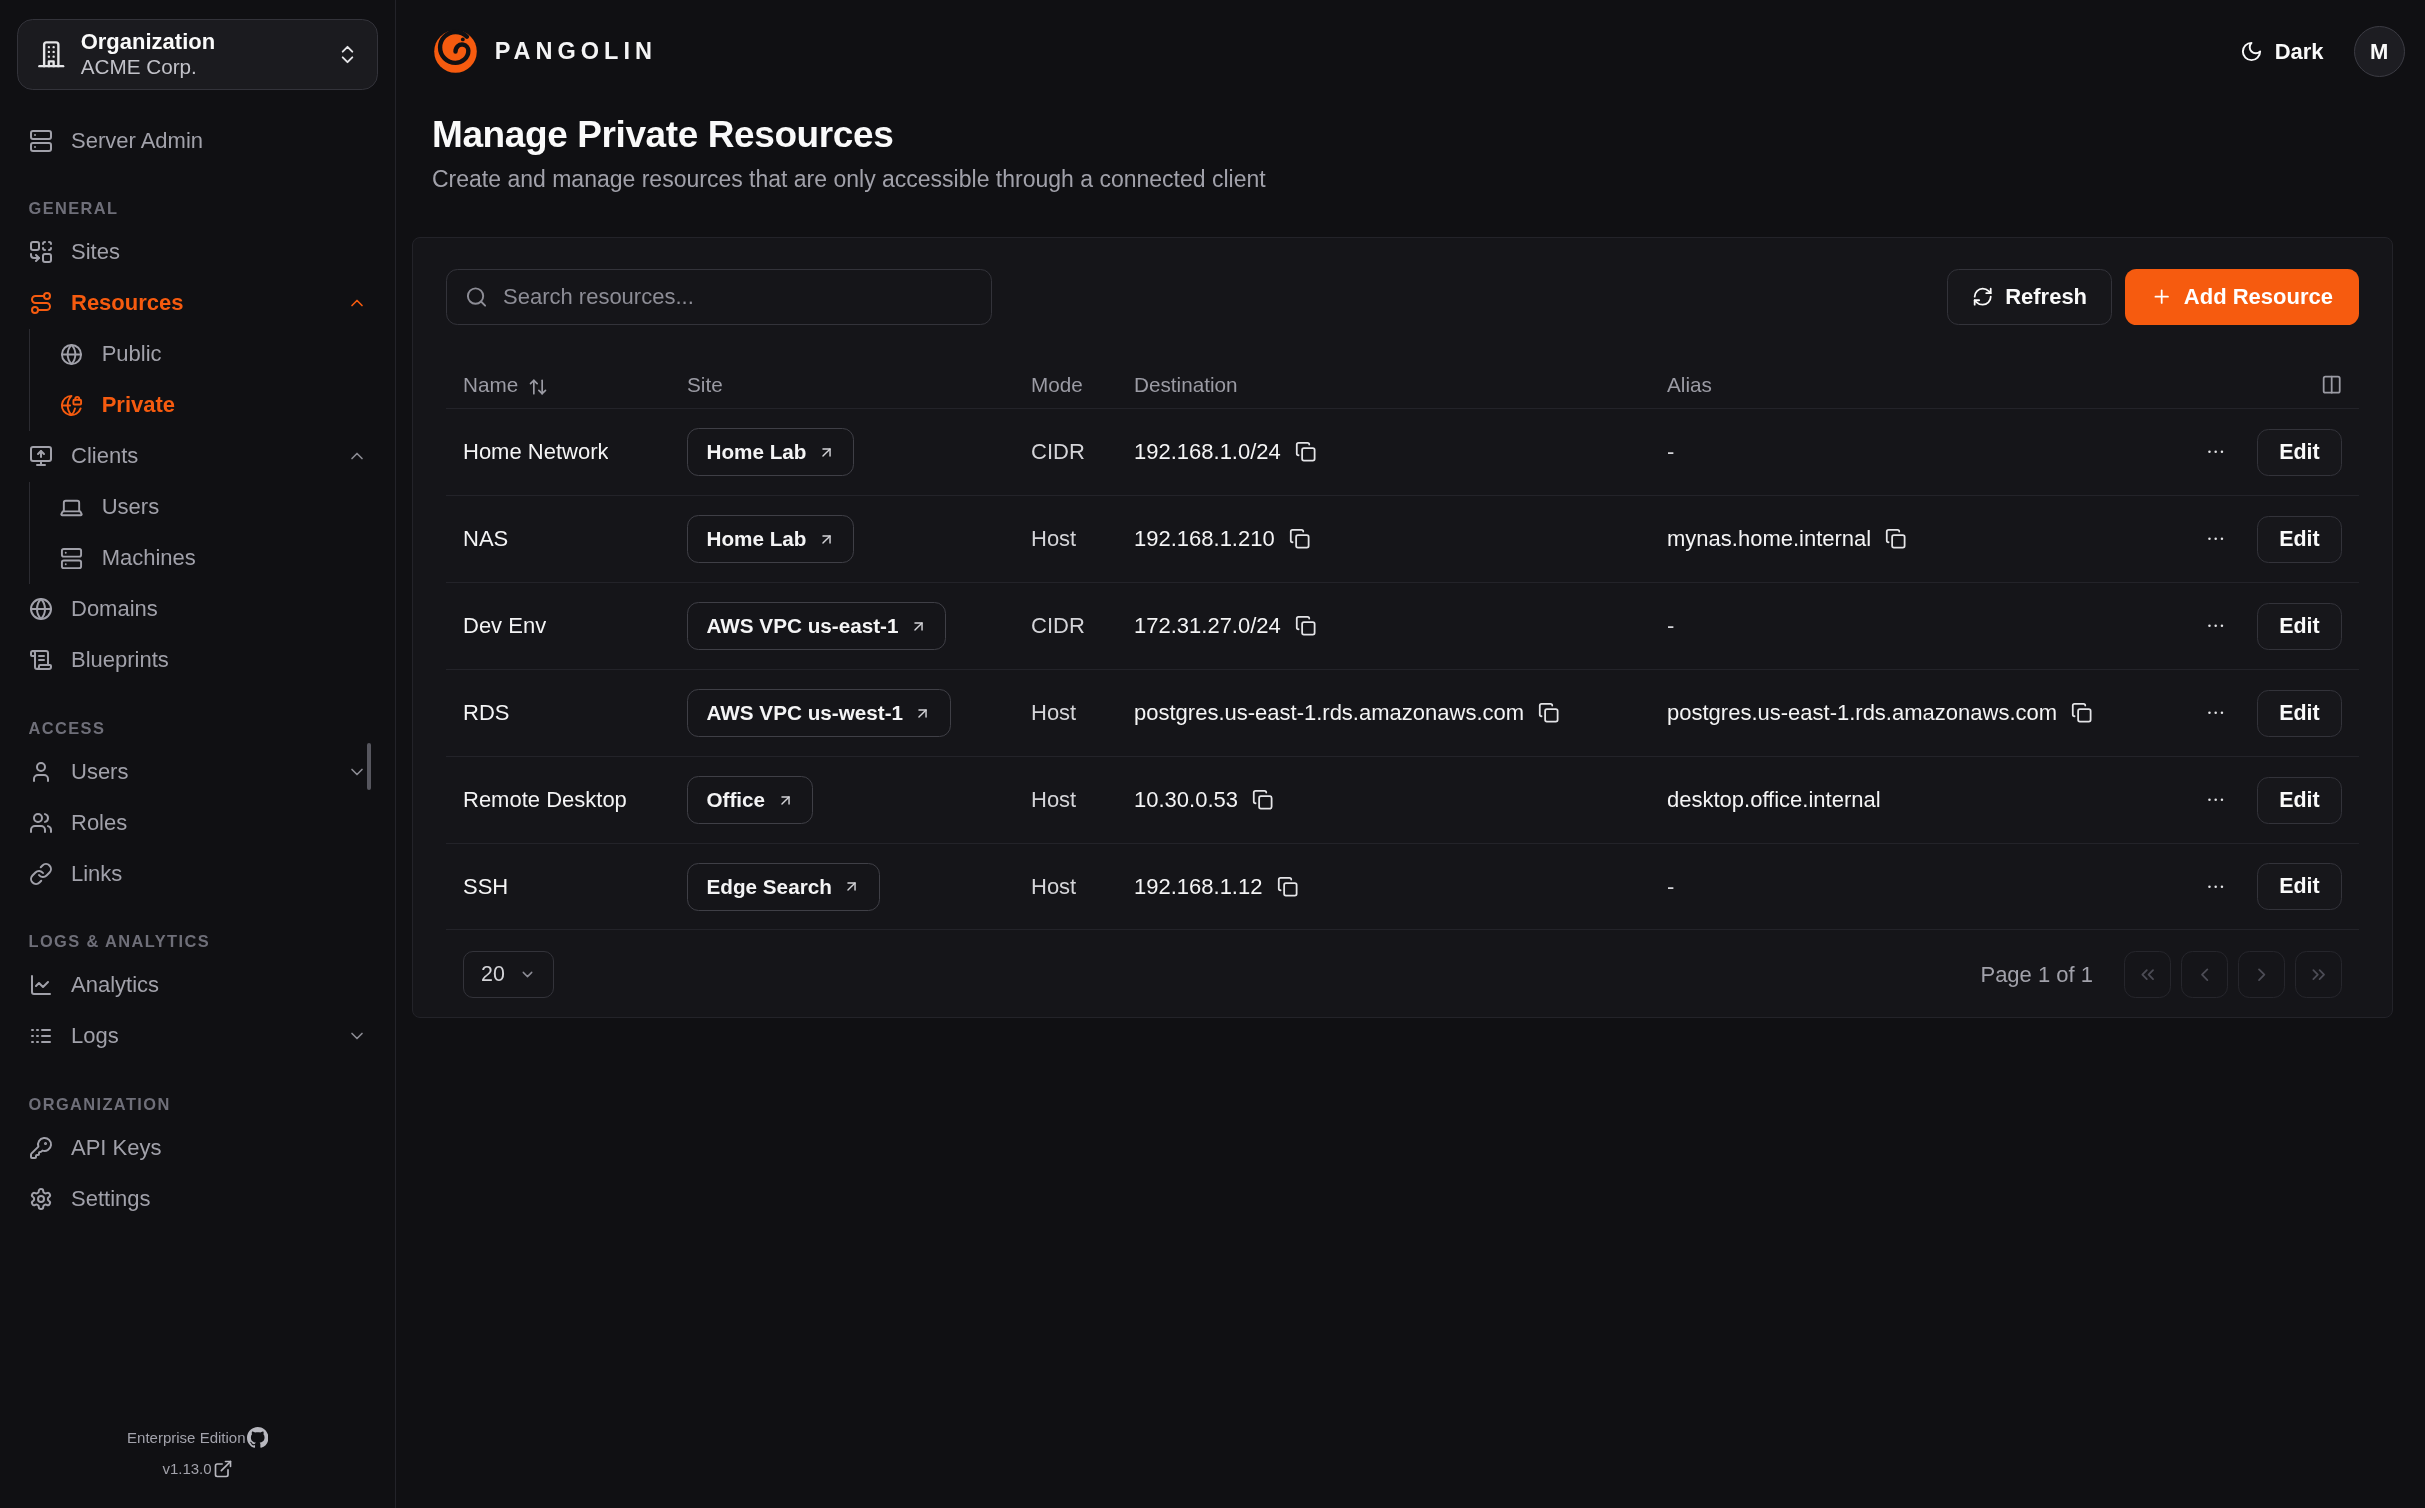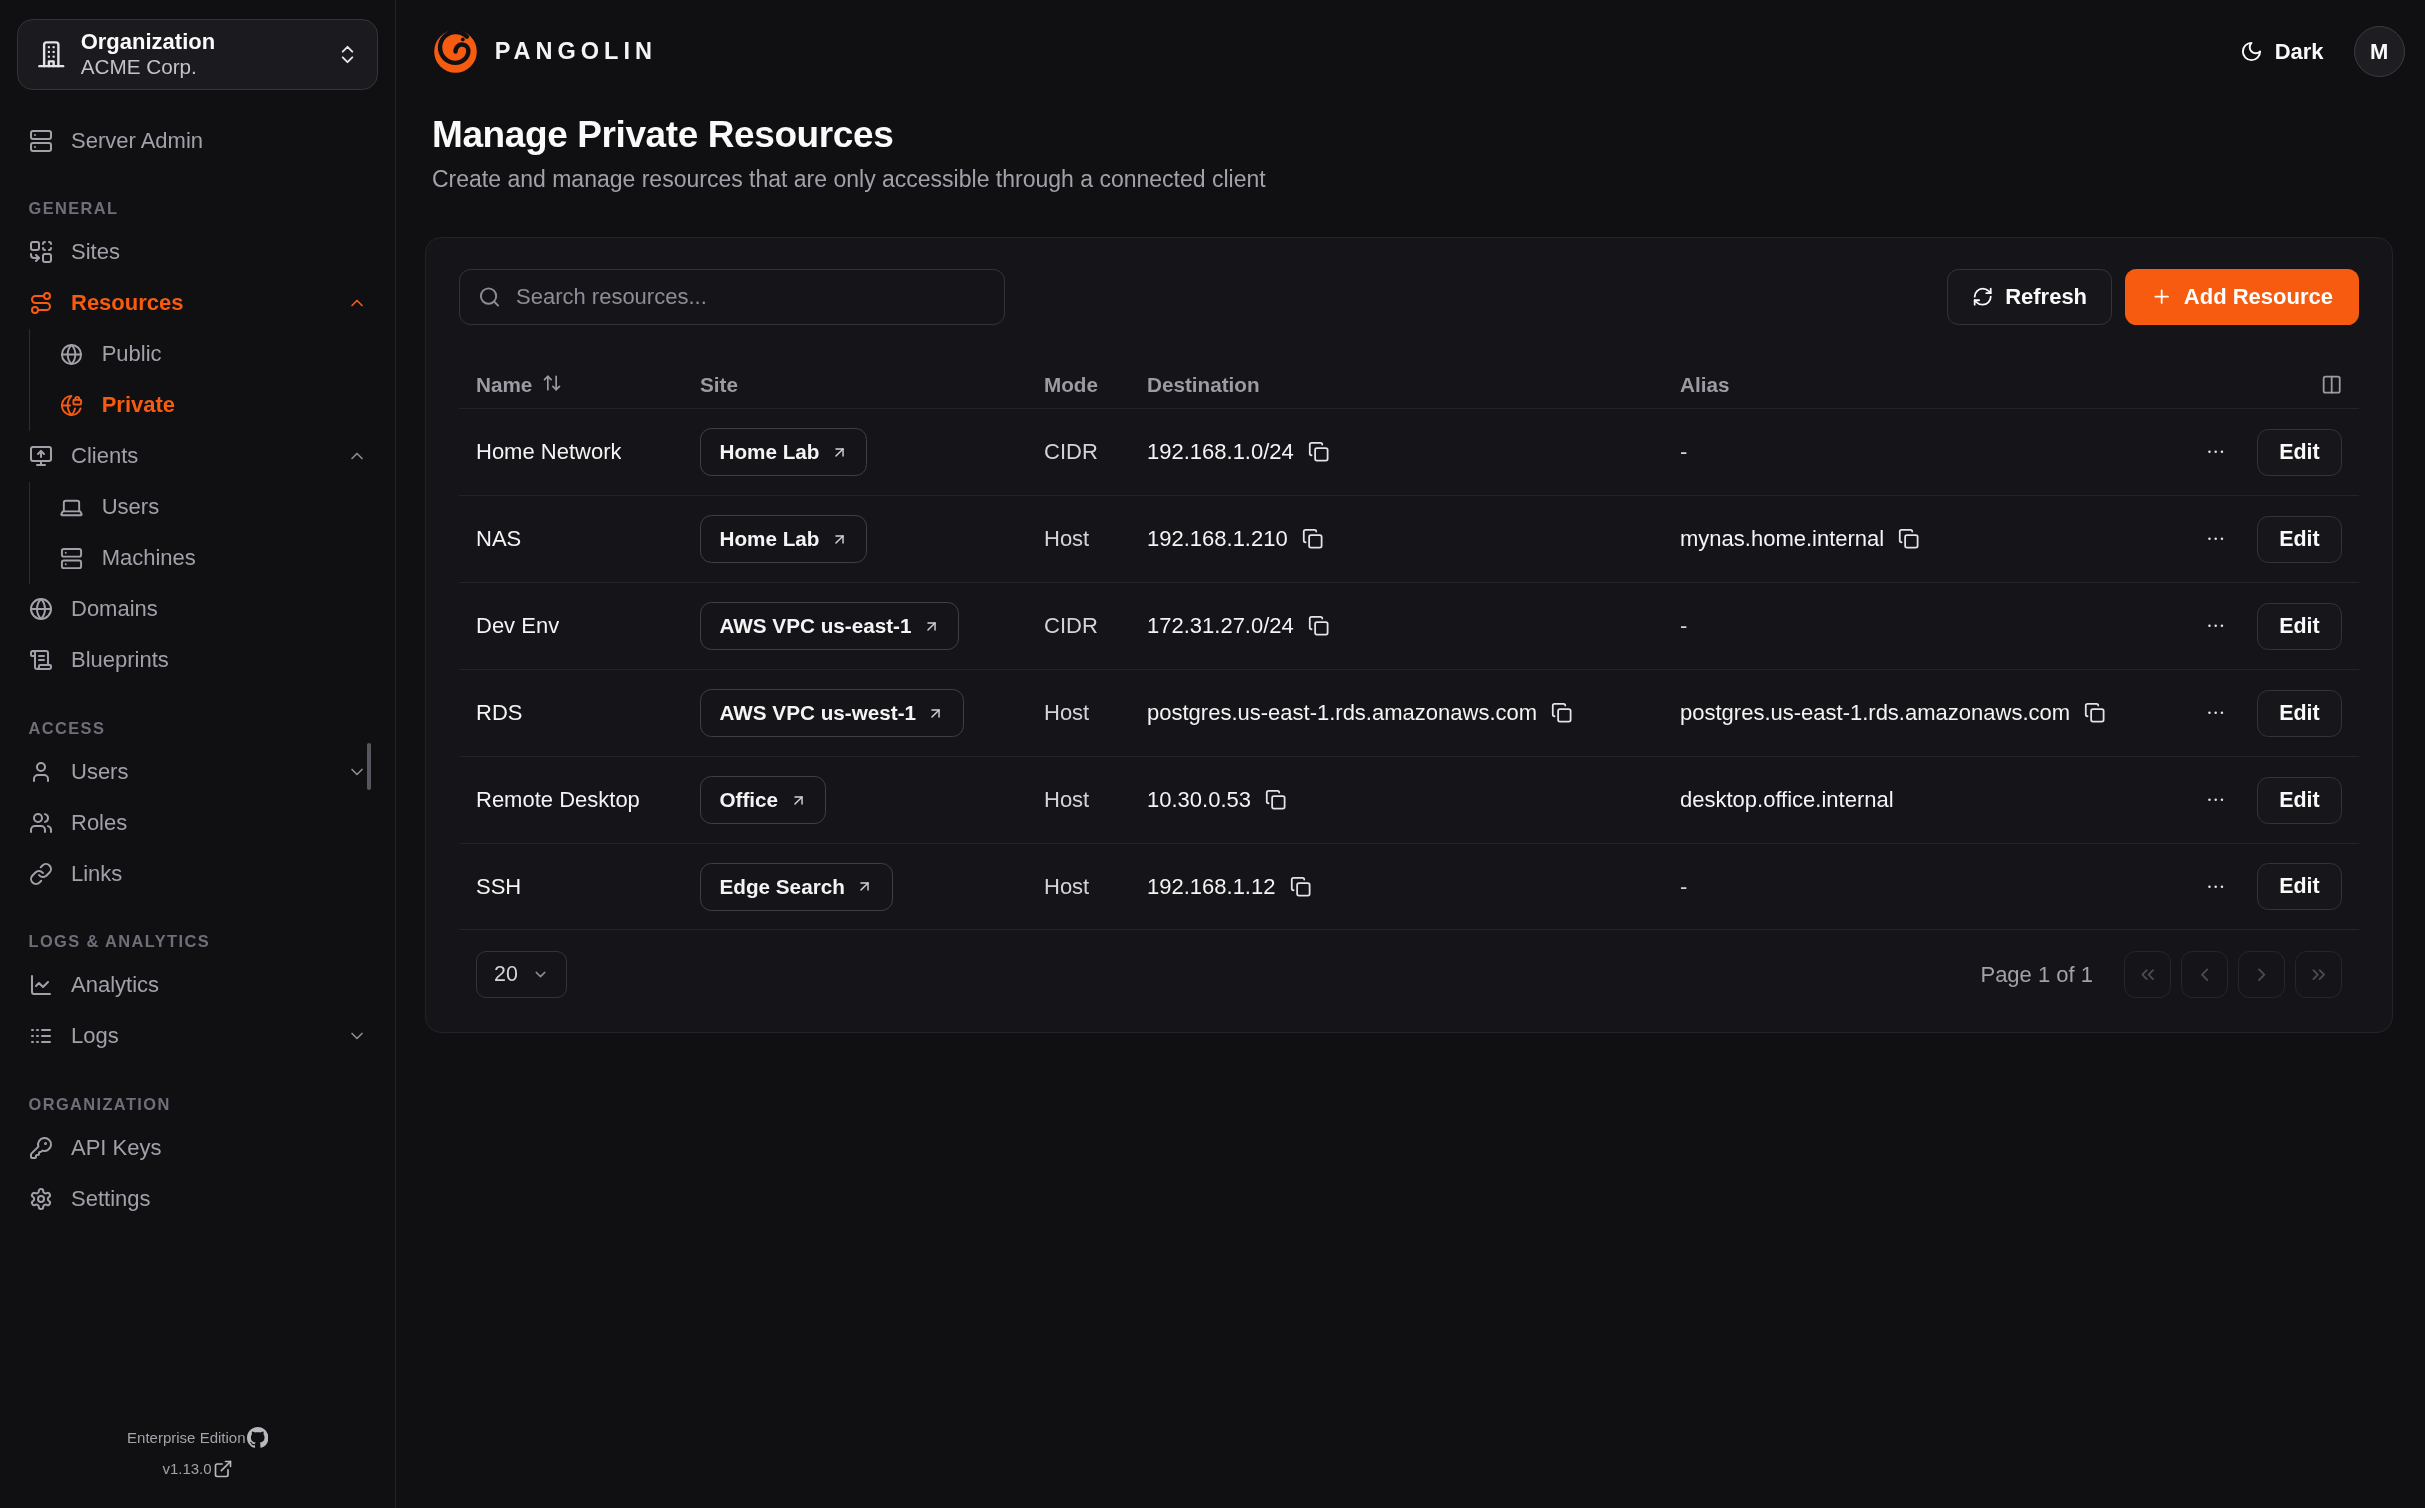--- a/index.html
+++ b/index.html
@@ -44,37 +44,37 @@
   .brand-name{font-size:23.5px;font-weight:600;letter-spacing:5px;color:#f4f4f5;}
   .top-right{margin-left:auto;display:flex;align-items:center;gap:30px;}
   .theme-toggle{display:flex;align-items:center;gap:11.4px;font-size:22px;font-weight:600;color:#fafafa;cursor:pointer;}
   .avatar{width:51px;height:51px;border-radius:50%;background:#1d1d22;border:1.4px solid #3c3c44;
     display:flex;align-items:center;justify-content:center;font-size:22px;font-weight:700;color:#fafafa;cursor:pointer;}
 
   .page-head{padding:37px 36px 0;}
   .page-title{font-size:37px;font-weight:800;letter-spacing:-0.4px;color:#fafafa;}
   .page-subtitle{margin-top:10px;font-size:23px;color:var(--text3);}
 
-  .card{margin:44px 33px 0 29px;background:var(--card);border:1.4px solid var(--line);border-radius:16px;padding:31px 0 34px;}
+  .card{margin:44px 33px 0 16px;background:var(--card);border:1.4px solid var(--line);border-radius:8px;padding:31px 0 19px;}
   .toolbar{display:flex;align-items:center;gap:13px;padding:0 33px;}
   .search{position:relative;width:546px;flex:none;}
   .search .ic{position:absolute;left:18.5px;top:50%;transform:translateY(-50%);color:#8d8d96;}
   .search input{width:100%;height:56px;background:transparent;border:1.4px solid var(--border);border-radius:11.4px;
     padding:0 17px 0 56px;font-size:22px;color:var(--text);outline:none;}
   .search input::placeholder{color:#8d8d96;}
   .toolbar .spacer{flex:1;}
   .btn{display:inline-flex;align-items:center;justify-content:flex-start;gap:11.4px;height:56px;border-radius:11.4px;
     font-size:22px;font-weight:700;cursor:pointer;border:none;}
   .btn-refresh{background:#17171b;border:1.4px solid var(--border);color:#fafafa;padding:0 24px;}
   .btn-add{background:var(--accent);color:#ffffff;padding:0 26px;}
 
   .table{margin-top:37px;}
   .trow{display:grid;grid-template-columns:224px 344px 103px 533px 1fr 192px;align-items:center;padding:0 17px;margin:0 33px;}
   .thead{height:46px;color:#9b9ba4;font-size:20.7px;}
-  .th{display:flex;align-items:flex-start;gap:10px;font-weight:bold;}
+  .th{display:flex;align-items:flex-end;gap:10px;}
   .th .ic{color:#9b9ba4;}
   .th-actions{display:flex;justify-content:flex-end;color:#8d8d96;}
   .tbody-row{height:87px;border-top:0.7px solid var(--line);font-size:22px;color:var(--text);}
   .tbody-row:last-of-type{border-bottom:0.7px solid var(--line);}
   .cell{min-width:0;display:flex;align-items:center;}
   .pill{display:inline-flex;align-items:center;gap:11.4px;height:48px;padding:0 18.5px;border-radius:11.4px;
     border:1.4px solid var(--border-lt);background:transparent;color:var(--text);font-size:20.7px;font-weight:600;cursor:pointer;}
   .pill .ic{color:var(--text2);}
   .mode{color:var(--text2);}
   .val{white-space:nowrap;overflow:hidden;text-overflow:ellipsis;}

